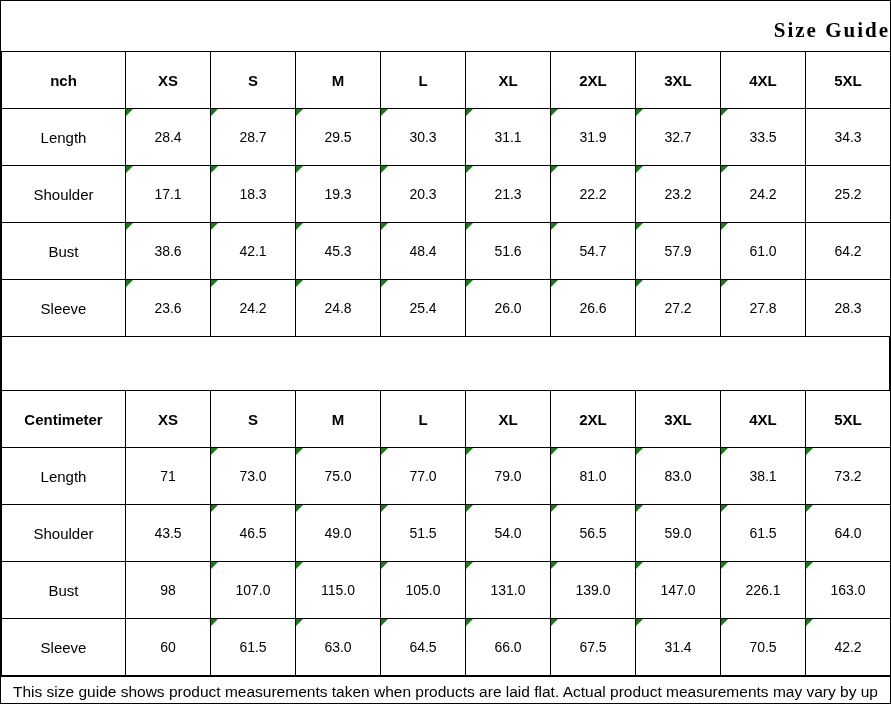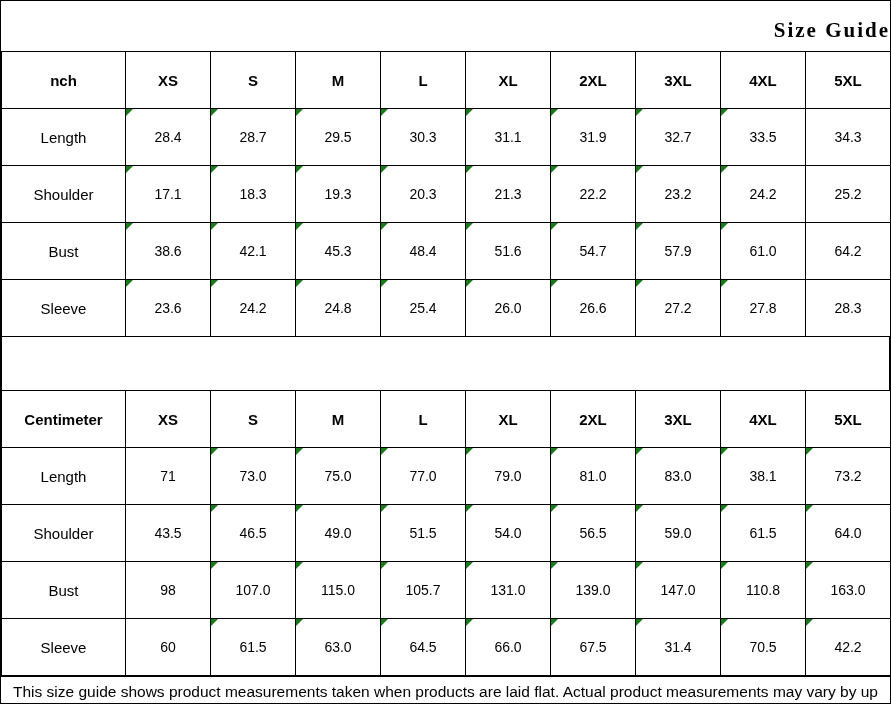--- a/index.html
+++ b/index.html
@@ -223,25 +223,25 @@
         <td class="mark">56.5</td>
         <td class="mark">59.0</td>
         <td class="mark">61.5</td>
         <td class="mark">64.0</td>
       </tr>
       <tr>
         <td class="rowlabel">Bust</td>
         <td>98</td>
         <td class="mark">107.0</td>
         <td class="mark">115.0</td>
-        <td class="mark">105.7</td>
+        <td class="mark">105.0</td>
         <td class="mark">131.0</td>
         <td class="mark">139.0</td>
         <td class="mark">147.0</td>
-        <td class="mark">110.8</td>
+        <td class="mark">226.1</td>
         <td class="mark">163.0</td>
       </tr>
       <tr>
         <td class="rowlabel">Sleeve</td>
         <td>60</td>
         <td class="mark">61.5</td>
         <td class="mark">63.0</td>
         <td class="mark">64.5</td>
         <td class="mark">66.0</td>
         <td class="mark">67.5</td>

